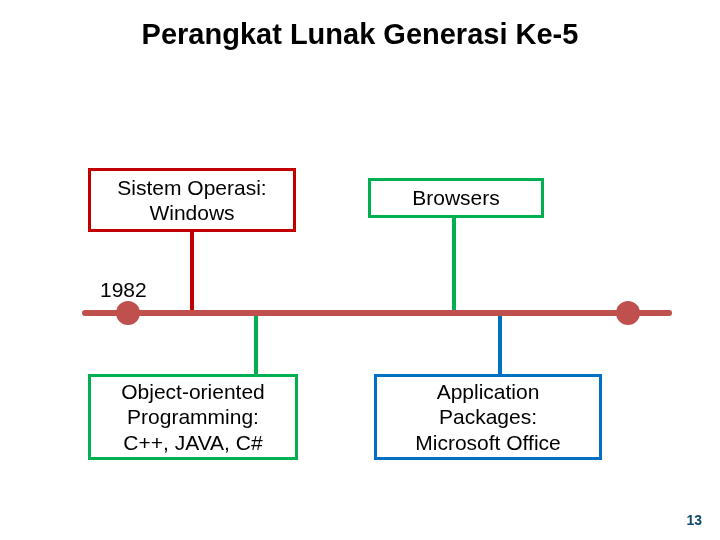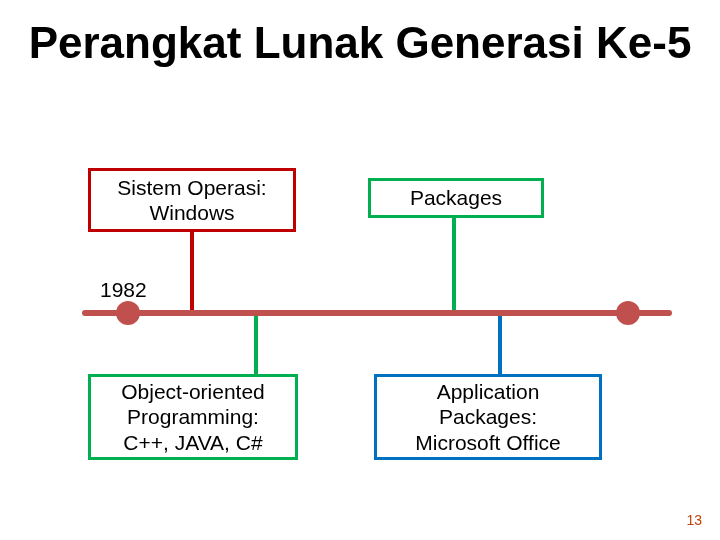--- a/index.html
+++ b/index.html
@@ -16,21 +16,21 @@
     width: 720px;
     height: 540px;
   }
   .title {
     position: absolute;
     top: 18px;
     left: 0;
     right: 0;
     text-align: center;
     font-weight: 700;
-    font-size: 44px;
+    font-size: 29px;
   }
   .box {
     position: absolute;
     background: #fff;
     text-align: center;
     font-size: 21px;
     line-height: 1.2;
     display: flex;
     align-items: center;
     justify-content: center;
@@ -55,35 +55,36 @@
   }
   .connector {
     position: absolute;
     width: 4px;
   }
   .pagenum {
     position: absolute;
     right: 18px;
     bottom: 12px;
     font-size: 14px;
-    color: #c2410c;
+    color: #0c4a6e;
+    font-weight: bold;
   }
 </style>
 </head>
 <body>
 
 <div class="stage">
 
   <div class="title">Perangkat Lunak Generasi Ke-5</div>
 
   <div class="box" style="left:88px; top:168px; width:208px; height:64px; border:3px solid #c00000;">Sistem Operasi:
 Windows</div>
   <div class="connector" style="left:190px; top:232px; height:80px; background:#c00000;"></div>
 
-  <div class="box" style="left:368px; top:178px; width:176px; height:40px; border:3px solid #00b050;">Packages</div>
+  <div class="box" style="left:368px; top:178px; width:176px; height:40px; border:3px solid #00b050;">Browsers</div>
   <div class="connector" style="left:452px; top:218px; height:94px; background:#00b050;"></div>
 
   <div class="label" style="left:100px; top:278px;">1982</div>
 
   <div class="timeline" style="left:82px; top:310px; width:590px; background:#c0504d;"></div>
   <div class="dot" style="left:116px; top:301px; background:#c0504d;"></div>
   <div class="dot" style="left:616px; top:301px; background:#c0504d;"></div>
 
   <div class="connector" style="left:254px; top:316px; height:58px; background:#00b050;"></div>
   <div class="box" style="left:88px; top:374px; width:210px; height:86px; border:3px solid #00b050;">Object-oriented

